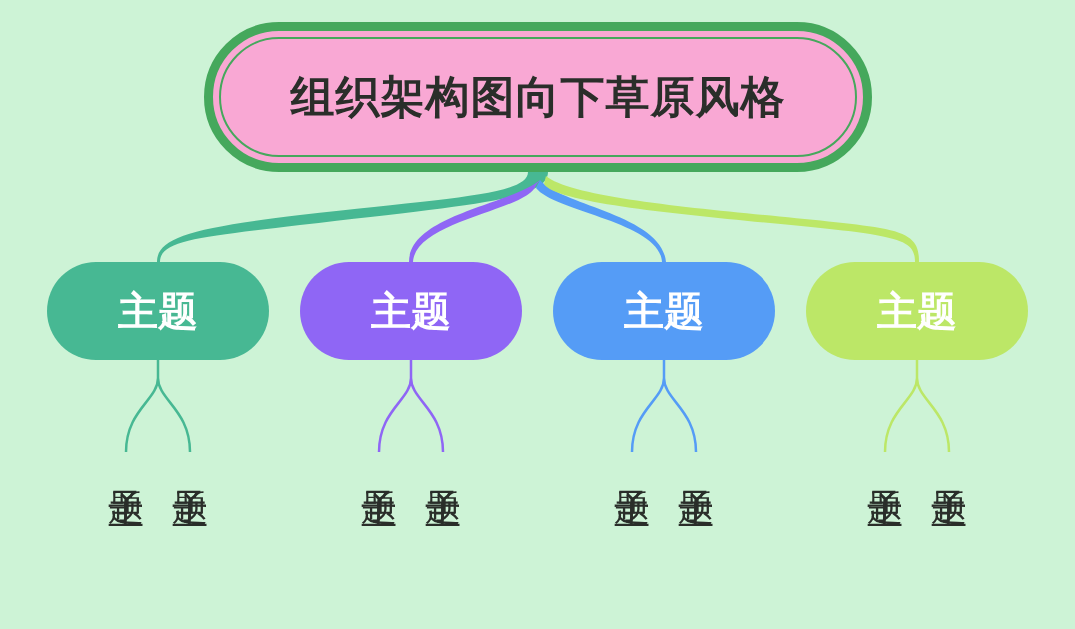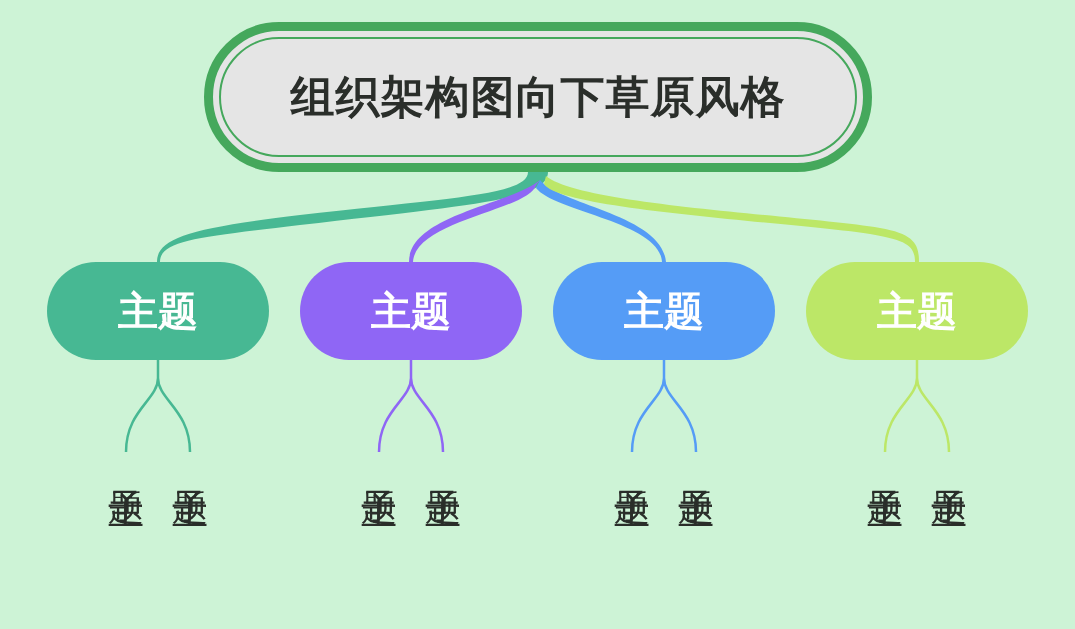--- a/index.html
+++ b/index.html
@@ -1,20 +1,20 @@
 <!DOCTYPE html>
 <html><head>
 <meta charset="utf-8">
 <style>
   html, body { margin: 0; padding: 0; }
   body { width: 1075px; height: 629px; background: #cdf3d6; position: relative; overflow: hidden;
          font-family: "DejaVu Sans", "Liberation Sans", sans-serif; }
   svg.links { position: absolute; left: 0; top: 0; }
   .root { position: absolute; left: 204px; top: 22px; width: 650px; height: 132px;
-          border: 9px solid #45a85c; border-radius: 75px; background: #e5e5e5; }
+          border: 9px solid #45a85c; border-radius: 75px; background: #f9a8d4; }
   .root-inner { position: absolute; left: 6px; top: 6px; right: 6px; bottom: 6px;
           border: 2px solid #45a85c; border-radius: 62px;
           display: flex; align-items: center; justify-content: center; }
   .root-title { font-size: 44px; font-weight: bold; color: #2a2e2a; letter-spacing: 1px; }
   .topic { position: absolute; top: 262px; width: 222px; height: 98px; border-radius: 49px;
            display: flex; align-items: center; justify-content: center; }
   .topic-label { font-size: 40px; font-weight: bold; color: #ffffff; text-align: center; }
   .sub { position: absolute; top: 462px; width: 40px; text-align: center;
          font-size: 36px; line-height: 40px; color: #2a2e2a; writing-mode: vertical-rl; }
 </style>

